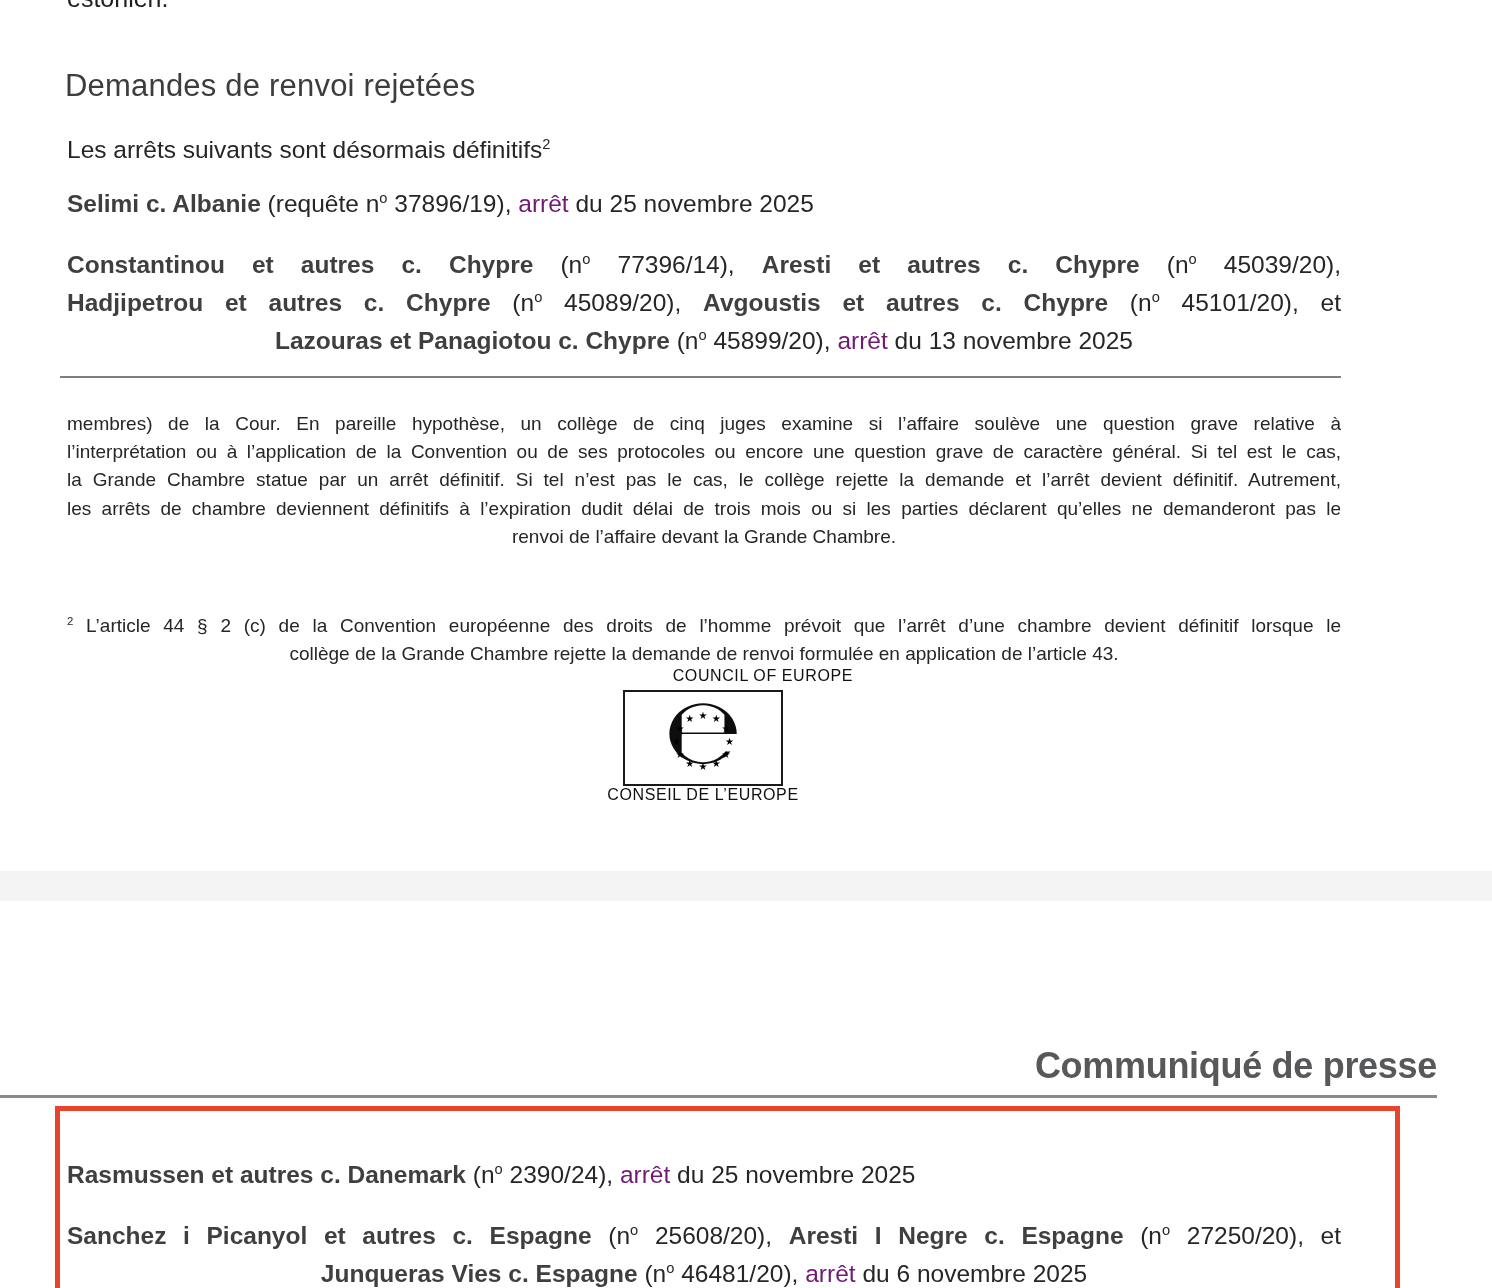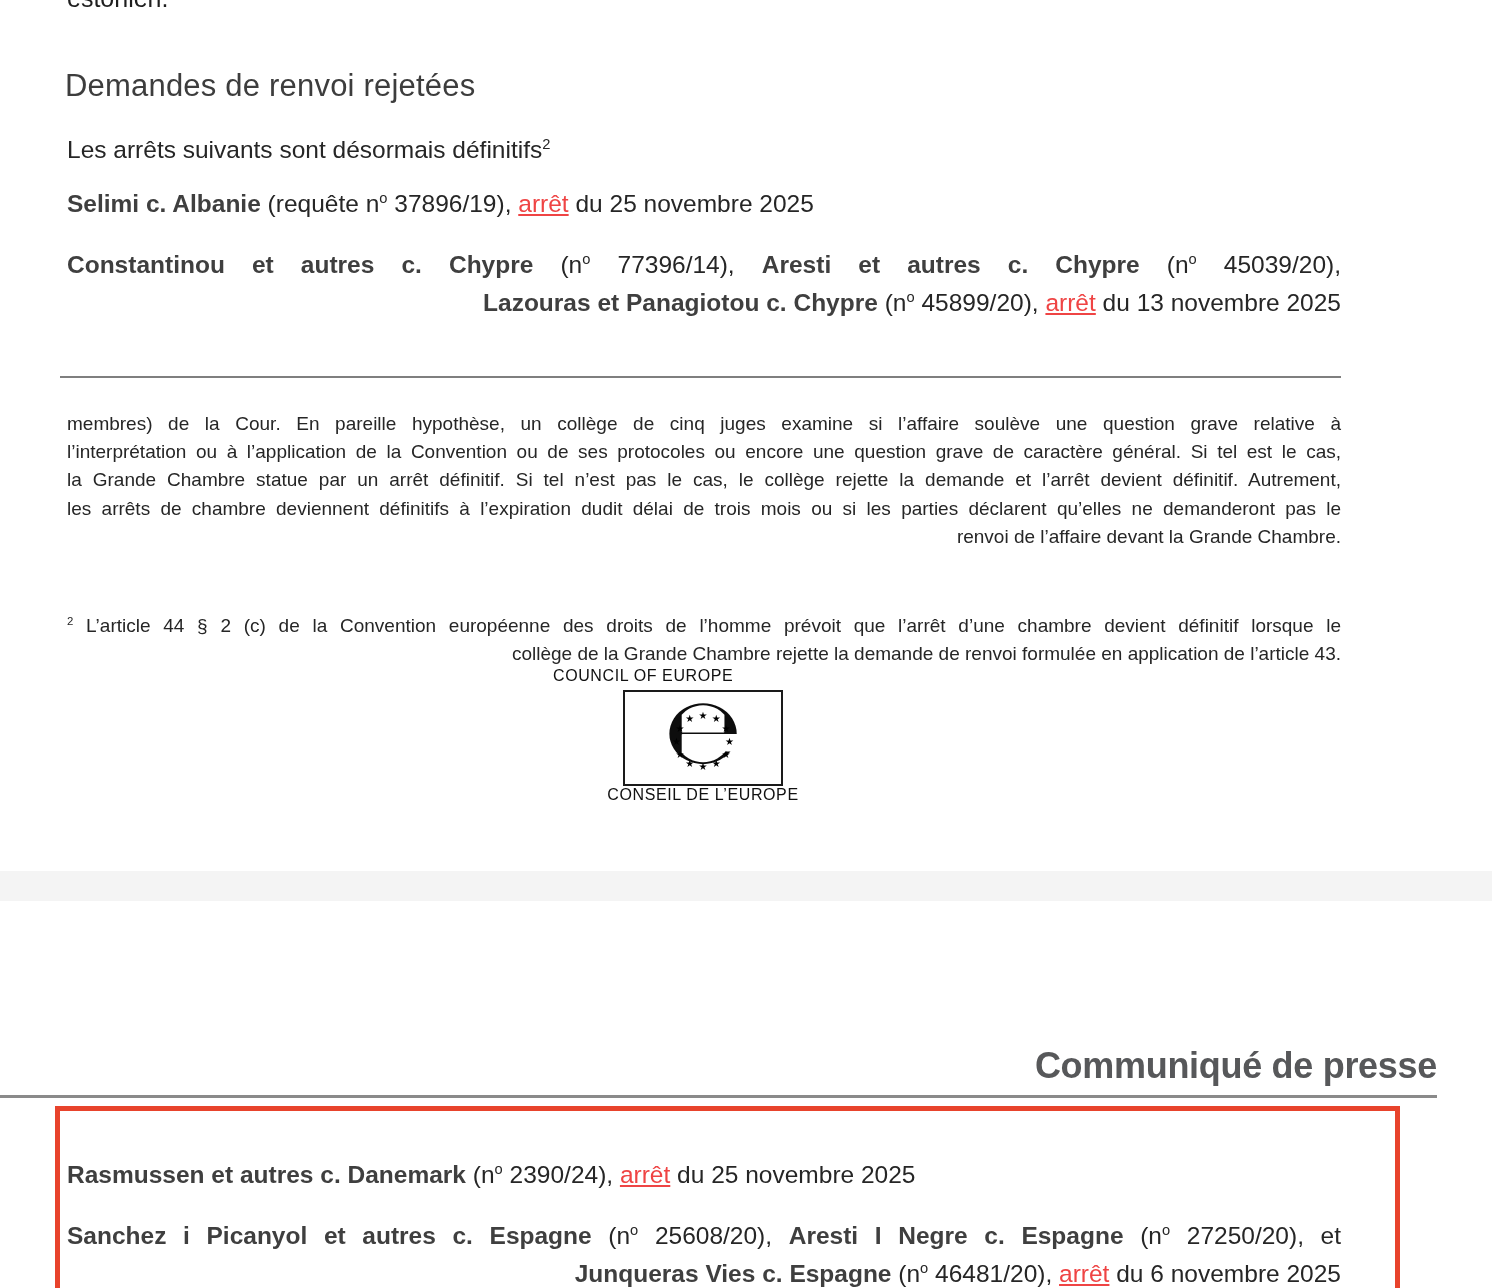--- a/index.html
+++ b/index.html
@@ -8,38 +8,38 @@
     background:#ffffff;color:#262626;
     font-family:"Liberation Sans",sans-serif;
   }
   .abs{position:absolute}
   .page{position:absolute;left:0;width:1492px;background:#fff}
   #page1{top:0;height:871px;overflow:hidden}
   #page-gap{position:absolute;top:871px;left:0;width:1492px;height:30px;background:#f4f4f4}
   #page2{top:955px;height:387px;overflow:hidden}
 
   .b{font-weight:bold;color:#3f3f3f}
-  .lnk{color:#ef4444;text-decoration:underline;cursor:pointer}
+  .lnk{color:#701a75;cursor:pointer}
   .sup{vertical-align:super;font-size:60%;line-height:0}
 
   #cut-word{top:-16px;left:67px;font-size:25px;color:#1f1f1f}
   #section-heading{top:68px;left:65px;font-size:31px;font-weight:400;color:#3d3d3d;letter-spacing:.2px}
   #intro-line{top:136px;left:67px;font-size:24.5px}
   .case-line{font-size:24.5px;color:#262626;white-space:nowrap}
   #case-selimi{top:190px;left:67px}
   #case-cyprus{top:246px;left:67px;width:1274px;font-size:24.5px;line-height:38px}
-  .line{text-align:right}
+  .line{text-align:center}
   .line.jfull{text-align:justify;text-align-last:justify}
 
   #footnote-sep{top:376px;left:60px;width:1281px;border-top:2px solid #7f7f7f;height:0}
   .footnote{left:67px;width:1274px;font-size:19px;line-height:28.2px;color:#262626}
   #footnote-1{top:410px}
   #footnote-2{top:612px}
 
-  #logo-top-label{top:667px;left:553px;width:300px;text-align:left;font-size:16px;letter-spacing:.6px;color:#111}
+  #logo-top-label{top:667px;left:553px;width:300px;text-align:right;font-size:16px;letter-spacing:.6px;color:#111}
   #logo-box{top:690px;left:623px;width:156px;height:92px;border:2px solid #1a1a1a;background:#fff}
   #coe-e{position:absolute;left:50%;top:50%;transform:translate(-50%,-56%);font-family:"DejaVu Sans",sans-serif;font-size:92px;color:#0d0d0d;line-height:1}
   #logo-stars{position:absolute;inset:0}
   .star{position:absolute;font-size:10px;color:#000;transform:translate(-50%,-50%);line-height:1}
   #logo-bottom-label{top:786px;left:553px;width:300px;text-align:center;font-size:16px;letter-spacing:.6px;color:#111}
 
   #press-header{top:90px;right:55px;font-size:36px;font-weight:bold;color:#57585a;letter-spacing:-.3px}
   #press-rule{top:140px;left:0;width:1437px;border-top:3px solid #8a8a8a;height:0}
   #highlight-box{top:151px;left:55px;width:1345px;height:211px;border:5px solid #e8432c;box-sizing:border-box;z-index:5;pointer-events:none;background:transparent}
   #case-rasmussen{top:206px;left:67px}
@@ -53,20 +53,21 @@
   <div id="cut-word" class="abs">estonien.</div>
 
   <div id="section-heading" class="abs">Demandes de renvoi rejetées</div>
 
   <div id="intro-line" class="abs"><span>Les arrêts suivants sont désormais définitifs</span><span class="sup">2</span></div>
 
   <div id="case-selimi" class="abs case-line"><span class="b">Selimi c. Albanie</span><span> (requête n</span><span class="sup">o</span><span> 37896/19), </span><span class="lnk">arrêt</span><span> du 25 novembre 2025</span></div>
 
   <div id="case-cyprus" class="abs">
       <div class="line jfull"><span class="b">Constantinou et autres c. Chypre</span><span> (n</span><span class="sup">o</span><span> 77396/14), </span><span class="b">Aresti et autres c. Chypre</span><span> (n</span><span class="sup">o</span><span> 45039/20),</span></div>
+      <div class="line jfull"><span class="b">Hadjipetrou et autres c. Chypre</span><span> (n</span><span class="sup">o</span><span> 45089/20), </span><span class="b">Avgoustis et autres c. Chypre</span><span> (n</span><span class="sup">o</span><span> 45101/20), et</span></div>
       <div class="line"><span class="b">Lazouras et Panagiotou c. Chypre</span><span> (n</span><span class="sup">o</span><span> 45899/20), </span><span class="lnk">arrêt</span><span> du 13 novembre 2025</span></div>
     </div>
 
   <div id="footnote-sep" class="abs"></div>
 
   <div id="footnote-1" class="abs footnote">
       <div class="line jfull"><span>membres) de la Cour. En pareille hypothèse, un collège de cinq juges examine si l’affaire soulève une question grave relative à</span></div>
       <div class="line jfull"><span>l’interprétation ou à l’application de la Convention ou de ses protocoles ou encore une question grave de caractère général. Si tel est le cas,</span></div>
       <div class="line jfull"><span>la Grande Chambre statue par un arrêt définitif. Si tel n’est pas le cas, le collège rejette la demande et l’arrêt devient définitif. Autrement,</span></div>
       <div class="line jfull"><span>les arrêts de chambre deviennent définitifs à l’expiration dudit délai de trois mois ou si les parties déclarent qu’elles ne demanderont pas le</span></div>

